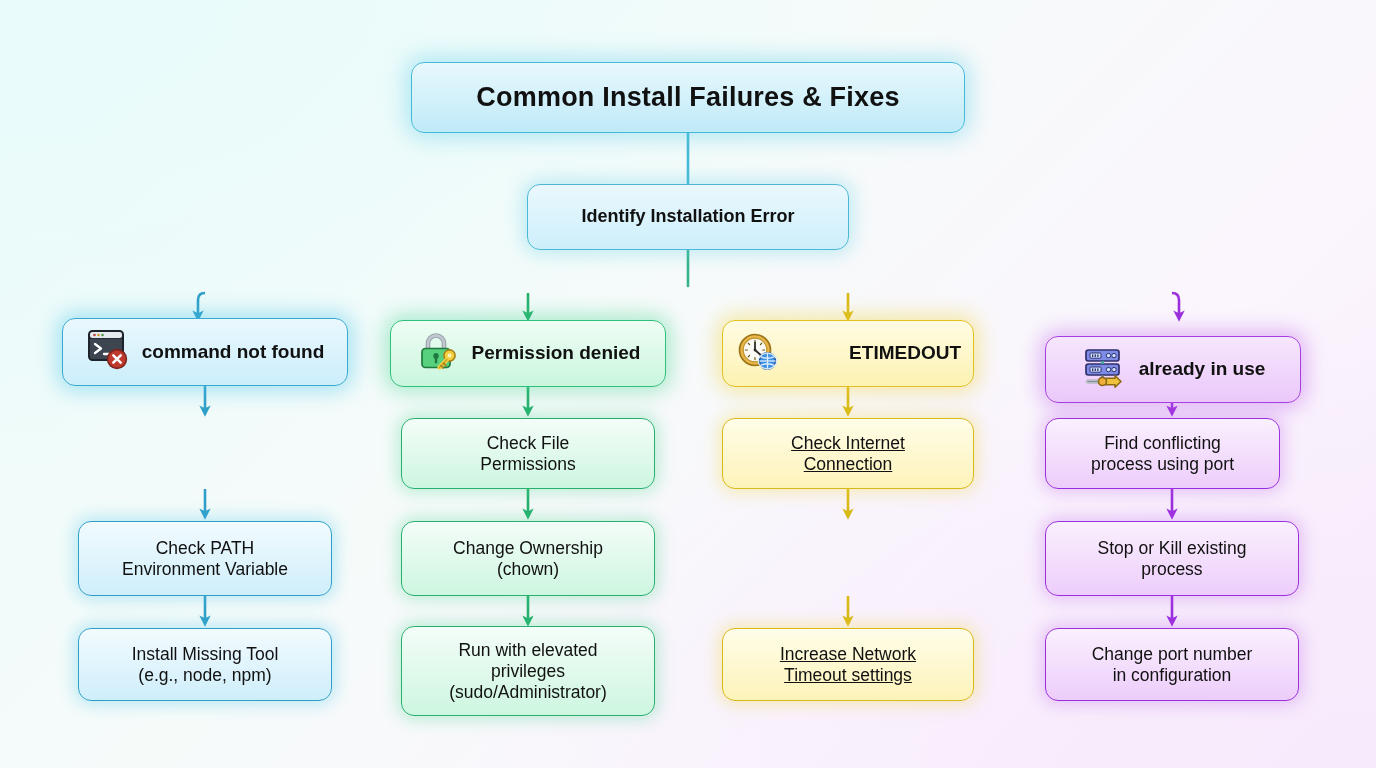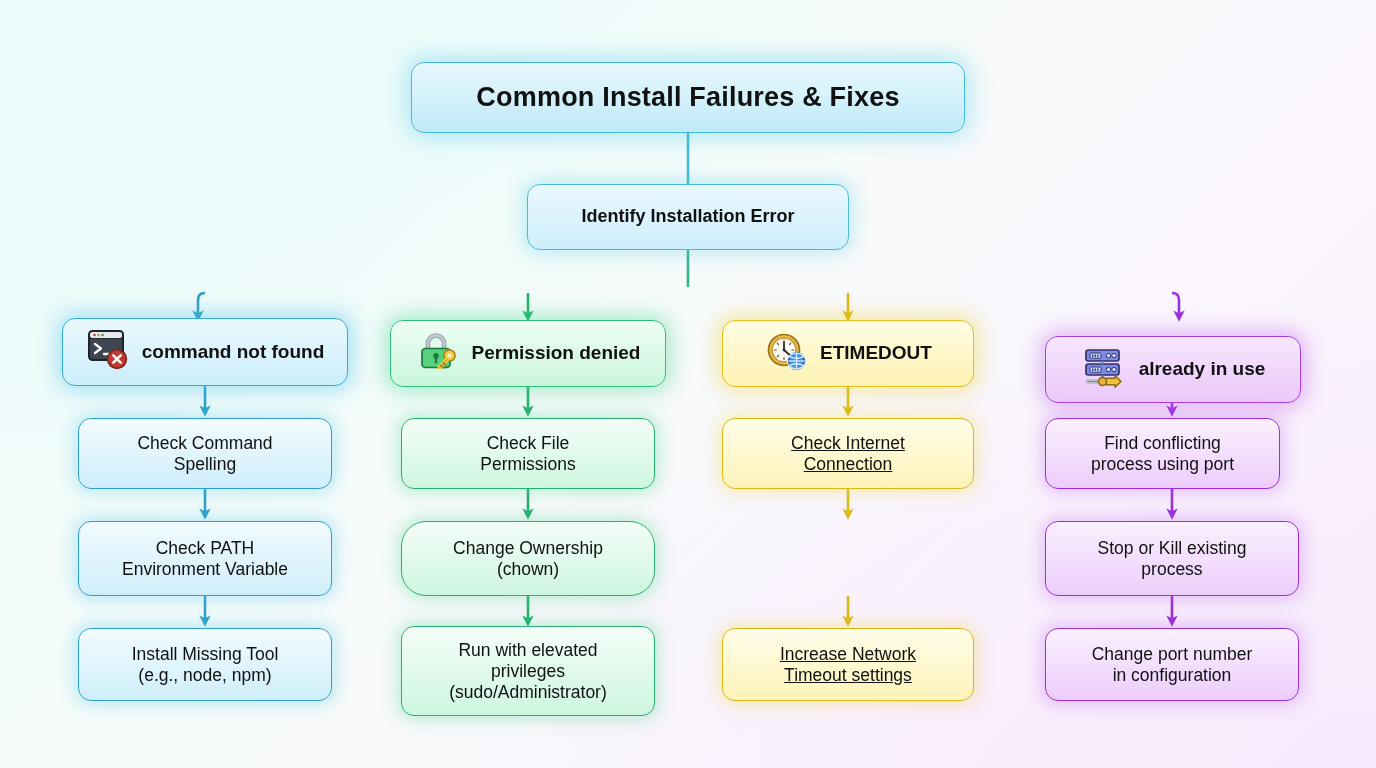--- a/index.html
+++ b/index.html
@@ -36,21 +36,21 @@
   .cat .lbl{flex:0 0 auto;}
 
   .c-blue{border:1.8px solid #37a9cf;
     background:linear-gradient(180deg,#eaf8fd 0%,#cbeefb 100%);
     box-shadow:0 0 20px 5px rgba(73,198,233,.45);}
   .c-green{border:1.8px solid #2fc07a;
     background:linear-gradient(180deg,#effdf4 0%,#c9f6dd 100%);
     box-shadow:0 0 20px 5px rgba(56,210,134,.40);}
   .c-yellow{border:1.8px solid #e3c01f;
     background:linear-gradient(180deg,#fffce3 0%,#fdf2b2 100%);
-    box-shadow:0 0 20px 5px rgba(240,213,60,.45);}
+    box-shadow:0 0 20px 5px rgba(240,213,60,.45);justify-content:space-between;}
   .c-purple{border:1.8px solid #a63fe0;
     background:linear-gradient(180deg,#f6e6fd 0%,#ebc8fa 100%);
     box-shadow:0 0 20px 5px rgba(184,88,234,.40);}
 
   
   .step{font-size:17.5px;font-weight:normal;padding:0 10px;}
   .s-blue{border:1.5px solid #2f9fc8;
     background:linear-gradient(180deg,#f2fbfe 0%,#cfeefb 100%);
     box-shadow:0 0 16px 4px rgba(73,198,233,.33);}
   .s-green{border:1.5px solid #27b06e;
@@ -155,24 +155,20 @@
         <circle cx="16.5" cy="8" r="1.3" fill="#4f9a48"></circle>
         <path d="M9 17 L15 21.5 L9 26" fill="none" stroke="#fff" stroke-width="2.3" stroke-linecap="round" stroke-linejoin="round"></path>
         <path d="M18 27 h8" stroke="#fff" stroke-width="2.3" stroke-linecap="round"></path>
         <circle cx="31" cy="32" r="9.4" fill="#c0392f" stroke="#7d241d" stroke-width="1.6"></circle>
         <path d="M27.3 28.3 L34.7 35.7 M34.7 28.3 L27.3 35.7" stroke="#fff" stroke-width="2.4" stroke-linecap="round"></path>
       </svg>
     </span>
     <span class="lbl">command not found</span>
   </div>
 
-  <div class="node step s-blue" style="left:78px;top:418px;width:254px;height:71px;">
-    <span class="lbl">Check Command
-Spelling</span>
-  </div>
   <div class="node step s-blue" style="left:78px;top:521px;width:254px;height:75px;">
     <span class="lbl">Check PATH
 Environment Variable</span>
   </div>
   <div class="node step s-blue" style="left:78px;top:628px;width:254px;height:73px;">
     <span class="lbl">Install Missing Tool
 (e.g., node, npm)</span>
   </div>
 
   <div class="node cat c-green" style="left:390px;top:320px;width:276px;height:67px;">
@@ -190,21 +186,21 @@
         <path d="M27.5 33.2 l2.6 2.6 M25 35.6 l2.4 2.4" stroke="#a8801a" stroke-width="1.7" stroke-linecap="round"></path>
       </svg>
     </span>
     <span class="lbl">Permission denied</span>
   </div>
 
   <div class="node step s-green" style="left:401px;top:418px;width:254px;height:71px;">
     <span class="lbl">Check File
 Permissions</span>
   </div>
-  <div class="node step s-green" style="left:401px;top:521px;width:254px;height:75px;border-radius:25px;">
+  <div class="node step s-green" style="left:401px;top:521px;width:254px;height:75px;">
     <span class="lbl">Change Ownership
 (chown)</span>
   </div>
   <div class="node step s-green" style="left:401px;top:626px;width:254px;height:90px;">
     <span class="lbl">Run with elevated
 privileges
 (sudo/Administrator)</span>
   </div>
 
   <div class="node cat c-yellow" style="left:722px;top:320px;width:252px;height:67px;">

